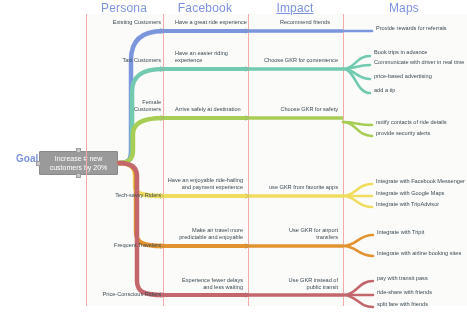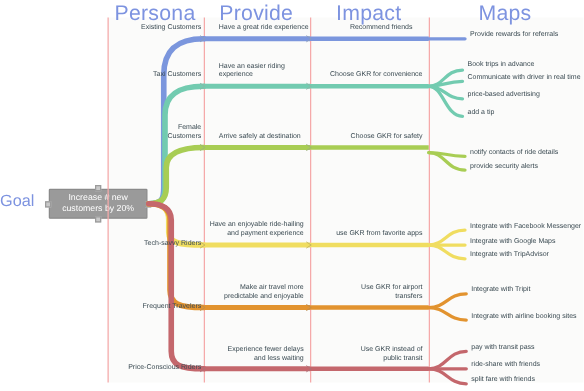--- a/index.html
+++ b/index.html
@@ -26,34 +26,34 @@
   svg.wires {
     position: absolute;
     left: 0;
     top: 0;
     width: 467px;
     height: 313px;
     overflow: visible;
   }
   .col-header {
     position: absolute;
-    font-size: 17px;
+    font-size: 12px;
     color: #7d93e0;
     letter-spacing: 0.2px;
     white-space: nowrap;
     transform: translateX(-50%);
     top: 1px;
     text-align: right;
   }
   .goal-label {
     position: absolute;
-    left: 0;
+    left: 16px;
     top: 153px;
-    font-size: 13px;
-    font-weight: normal;
+    font-size: 10px;
+    font-weight: bold;
     color: #7d93e0;
   }
   .goal-node {
     position: absolute;
     left: 39px;
     top: 151px;
     width: 79px;
     height: 24px;
     background: #9a9a9a;
     border: 1px solid #8a8a8a;
@@ -87,22 +87,22 @@
   .lbl-mid-r { text-align: right; transform: translate(-100%, -100%); }
 </style>
 </head>
 <body>
 
 <div id="canvas">
 
   <div id="board"></div>
 
   <div class="col-header" style="left:124px;">Persona</div>
-  <div class="col-header" style="left:205px;">Provide</div>
-  <div class="col-header" style="left:295px;">Impact</div>
+  <div class="col-header" style="left:205px;">Facebook</div>
+  <div class="col-header" style="left:295px;text-decoration:underline;">Impact</div>
   <div class="col-header" style="left:404px;">Maps</div>
 
   <div class="goal-label">Goal</div>
   <div class="goal-node">Increase # new customers by 20%</div>
   <div class="handle" style="left:36px; top:161px;"></div>
   <div class="handle" style="left:116px; top:161px;"></div>
   <div class="handle" style="left:76px; top:148px;"></div>
   <div class="handle" style="left:76px; top:173px;"></div>
 
   <svg class="wires" viewBox="0 0 467 313">

